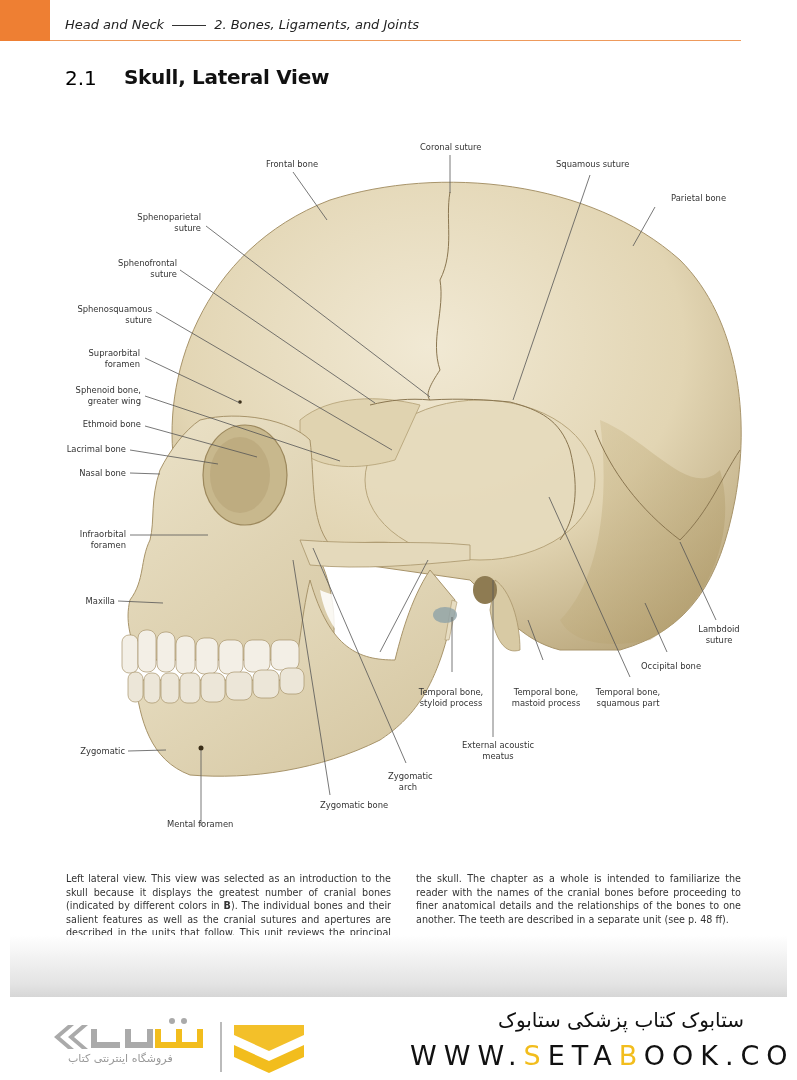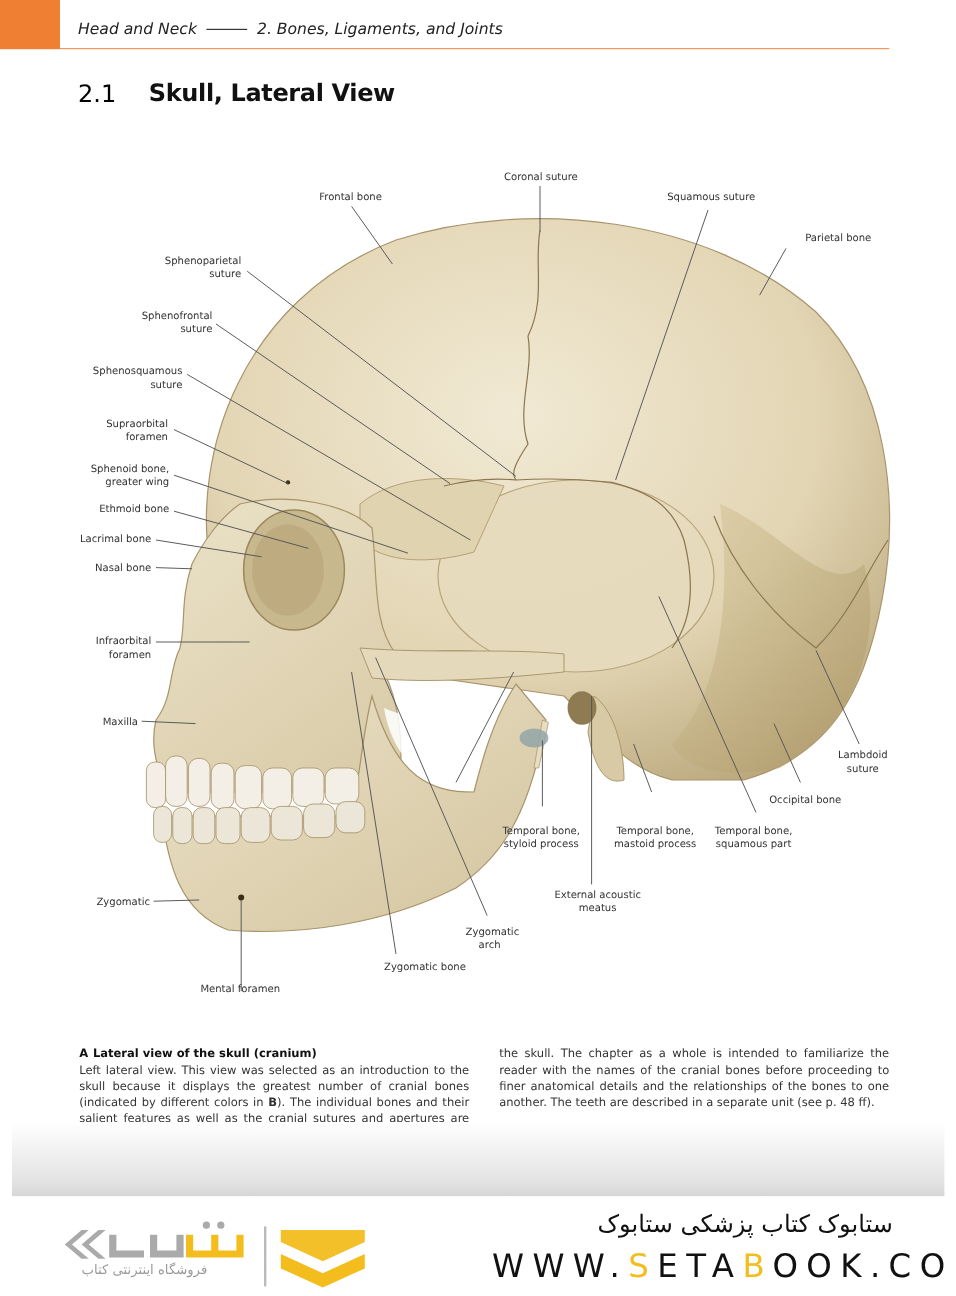--- a/index.html
+++ b/index.html
@@ -204,21 +204,20 @@
     <div>squamous part</div>
   </div>
   <div class="label c" style="left:641px; top:531px;">Occipital bone</div>
   <div class="label c" style="left:698px; top:494px; width:42px;">
     <div>Lambdoid</div>
     <div>suture</div>
   </div>
 </div>
 
 <div class="caption left">
-  <span class="title"><span class="letter">A</span><span>Lateral view of the skull (cranium)</span></span>
   <span>Left lateral view. This view was selected as an introduction to the skull because it displays the greatest number of cranial bones (indicated by different colors in </span><b>B</b><span>). The individual bones and their salient features as well as the cranial sutures and apertures are described in the units that follow. This unit reviews the principal structures of the lateral aspect of</span>
 </div>
 <div class="caption right">the skull. The chapter as a whole is intended to familiarize the reader with the names of the cranial bones before proceeding to finer anatomical details and the relationships of the bones to one another. The teeth are described in a separate unit (see p. 48 ff).</div>
 
 <div class="fade"></div>
 <div class="footer"></div>
 
 <svg style="position:absolute; left:50px; top:1015px;" width="260" height="60">
   <g fill="#aaaaaa">
     <path d="M18,10 L4,22 L18,34 L24,34 L10,22 L24,10 Z"></path>

